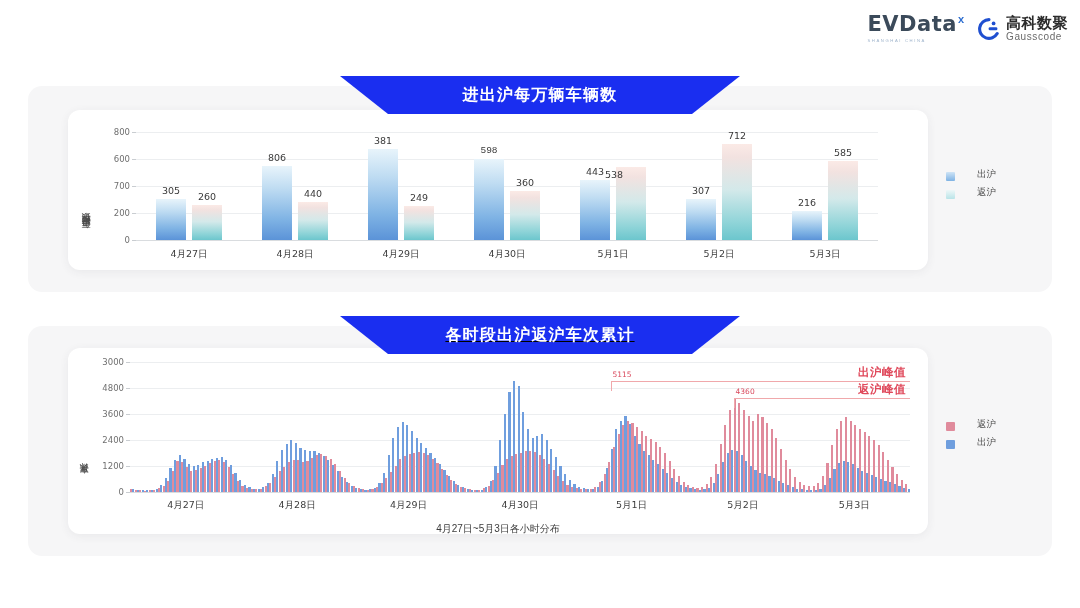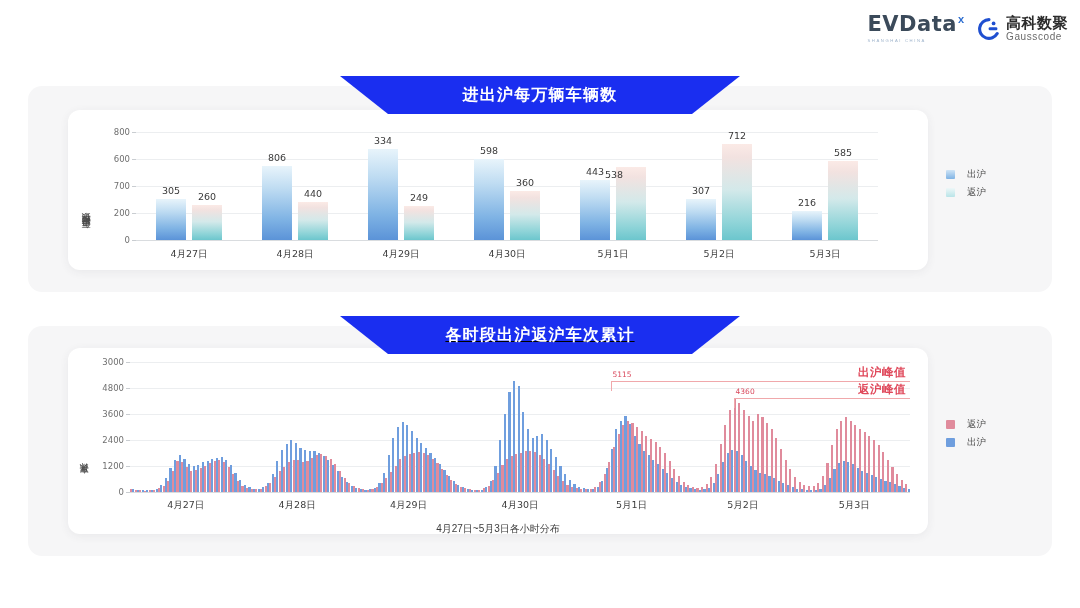--- a/index.html
+++ b/index.html
@@ -89,21 +89,21 @@
   .bar1.out { background: linear-gradient(to bottom, #e8f4fb 0%, #bfdcf2 30%, #7fb3e4 72%, #5b93d8 100%); }
   .bar1.back { background: linear-gradient(to bottom, #fbeae6 0%, #f2e2e0 14%, #d3e9ea 48%, #8fd4d8 82%, #6cc6cd 100%); }
   .bar1-val {
     position: absolute; font-size: 9.5px; color: #3a3a3a;
     transform: translateX(-50%); white-space: nowrap;
     font-family: "DejaVu Sans", sans-serif;
   }
 
   
   .legend { position: absolute; display: flex; flex-direction: column; gap: 5px; }
-  .legend-row { display: flex; align-items: center; gap: 12px; }
+  .legend-row { display: flex; align-items: flex-end; gap: 22px; }
   .legend-sw { width: 9px; height: 9px; border-radius: 1px; }
   .legend-lb { font-size: 9.5px; color: #4a4a4a; white-space: nowrap; }
 
   
   .bar2 { position: absolute; bottom: 0; width: 2.6px; }
   .bar2.back { background: #e08b9c; }
   .bar2.out  { background: #6f9ede; }
   .annot-line { position: absolute; height: 1.2px; background: #f0a8ab; }
   .annot-tick { position: absolute; width: 1.2px; background: #f0a8ab; }
   .annot-val {
@@ -170,26 +170,26 @@
           <div class="bar1-val" style="left: 35px; top: 52.825px;">305</div>
           <div class="bar1 back" style="left: 56px; width: 30px; height: 35.1px;"></div>
           <div class="bar1-val" style="left: 71px; top: 58.9px;">260</div>
           <div class="xlabel" style="left: 53px; top: 116px;">4月27日</div>
           <div class="bar1 out" style="left: 126px; width: 30px; height: 74.115px;"></div>
           <div class="bar1-val" style="left: 141px; top: 19.885px;">806</div>
           <div class="bar1 back" style="left: 162px; width: 30px; height: 37.8px;"></div>
           <div class="bar1-val" style="left: 177px; top: 56.2px;">440</div>
           <div class="xlabel" style="left: 159px; top: 116px;">4月28日</div>
           <div class="bar1 out" style="left: 232px; width: 30px; height: 91.26px;"></div>
-          <div class="bar1-val" style="left: 247px; top: 2.74px;">334</div>
+          <div class="bar1-val" style="left: 247px; top: 2.74px;">381</div>
           <div class="bar1 back" style="left: 268px; width: 30px; height: 33.615px;"></div>
           <div class="bar1-val" style="left: 283px; top: 60.385px;">249</div>
           <div class="xlabel" style="left: 265px; top: 116px;">4月29日</div>
           <div class="bar1 out" style="left: 338px; width: 30px; height: 80.73px;"></div>
-          <div class="bar1-val" style="left: 353px; top: 13.27px;">598</div>
+          <div class="bar1-val" style="left: 353px; top: 13.27px; font-family: Liberation Mono, monospace;">598</div>
           <div class="bar1 back" style="left: 374px; width: 30px; height: 48.6px;"></div>
           <div class="bar1-val" style="left: 389px; top: 45.4px;">360</div>
           <div class="xlabel" style="left: 371px; top: 116px;">4月30日</div>
           <div class="bar1 out" style="left: 444px; width: 30px; height: 59.805px;"></div>
           <div class="bar1-val" style="left: 459px; top: 34.195px;">443</div>
           <div class="bar1 back" style="left: 480px; width: 30px; height: 72.63px;"></div>
           <div class="bar1-val" style="left: 478px; top: 21.37px; margin-top: 16px;">538</div>
           <div class="xlabel" style="left: 477px; top: 116px;">5月1日</div>
           <div class="bar1 out" style="left: 550px; width: 30px; height: 41.445px;"></div>
           <div class="bar1-val" style="left: 565px; top: 52.555px;">307</div>

